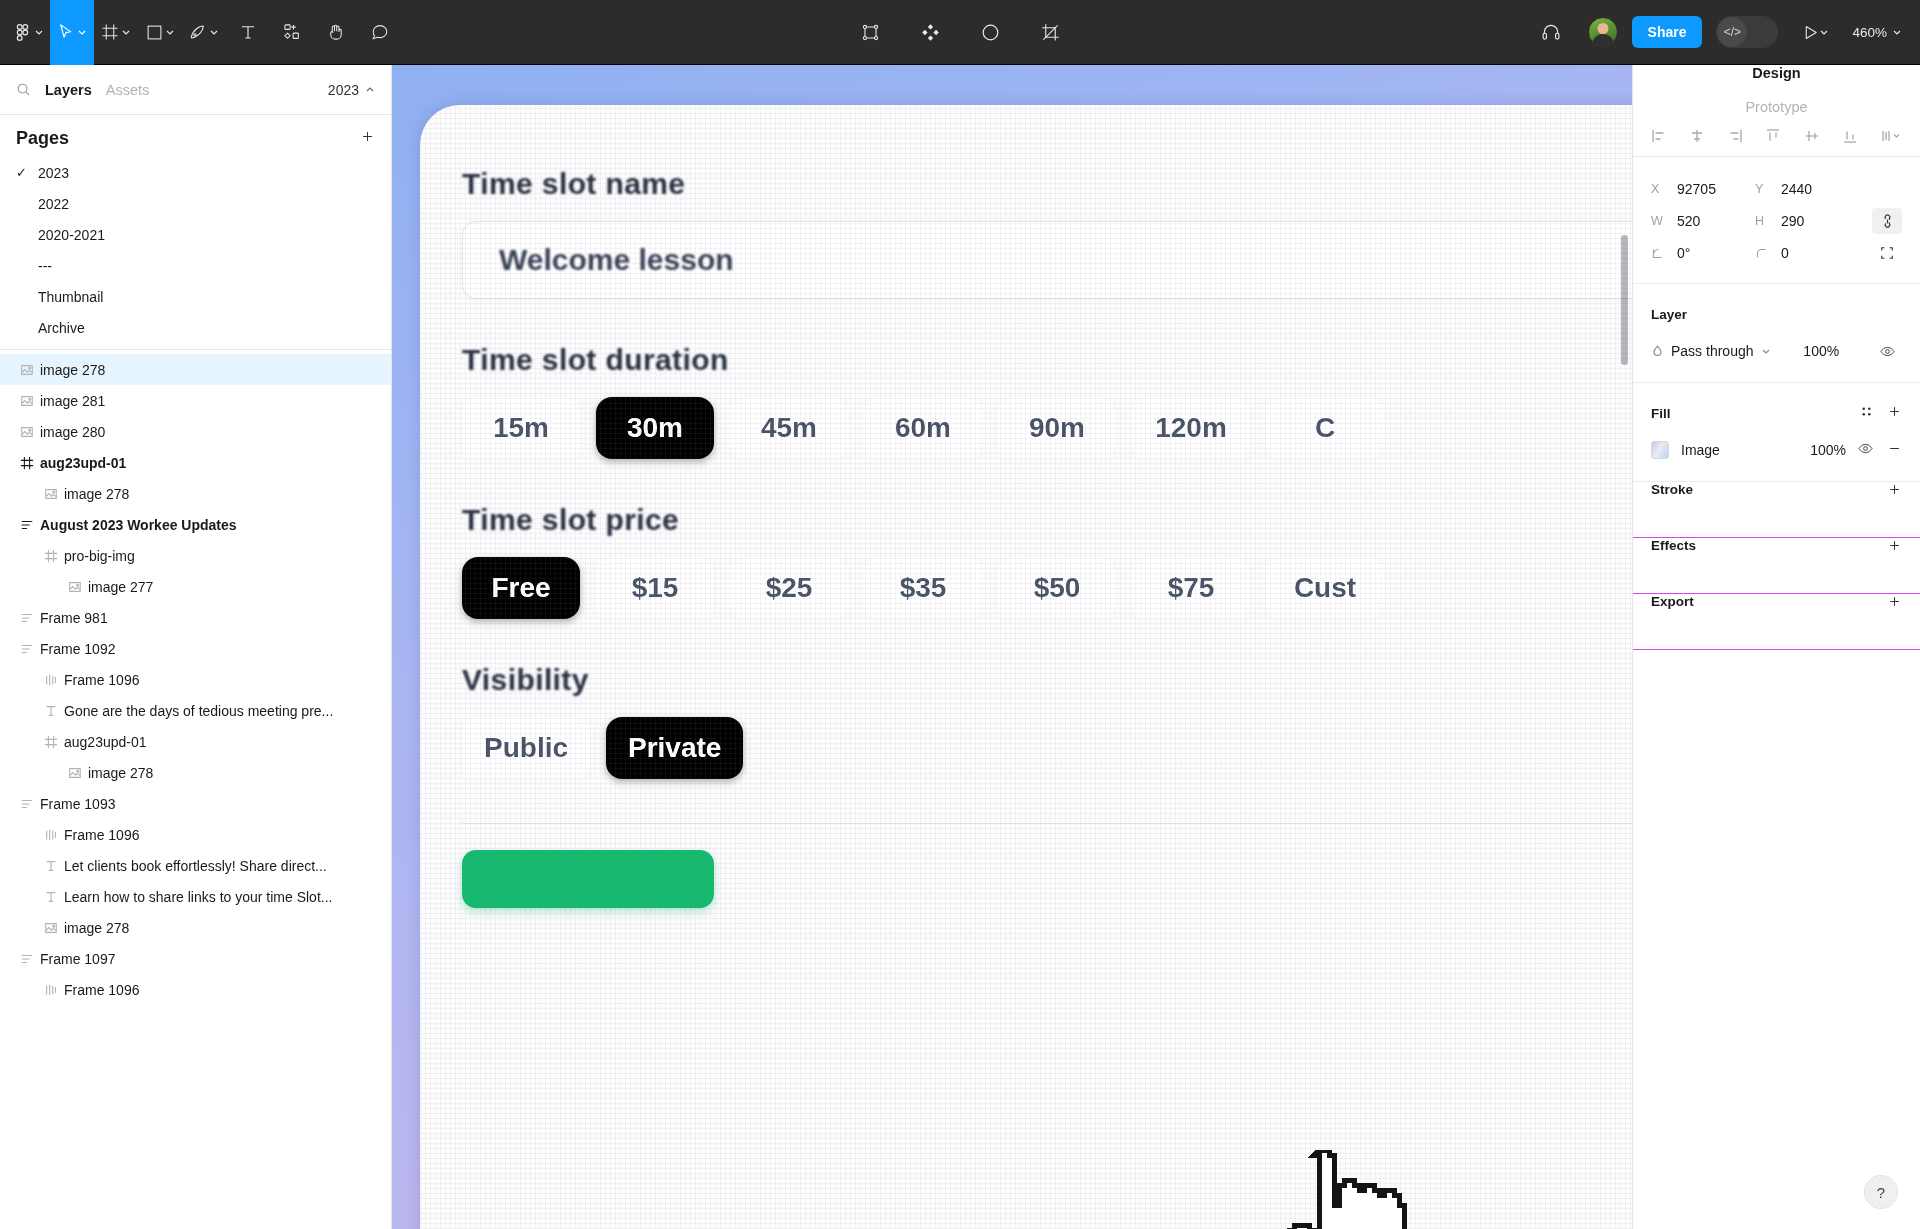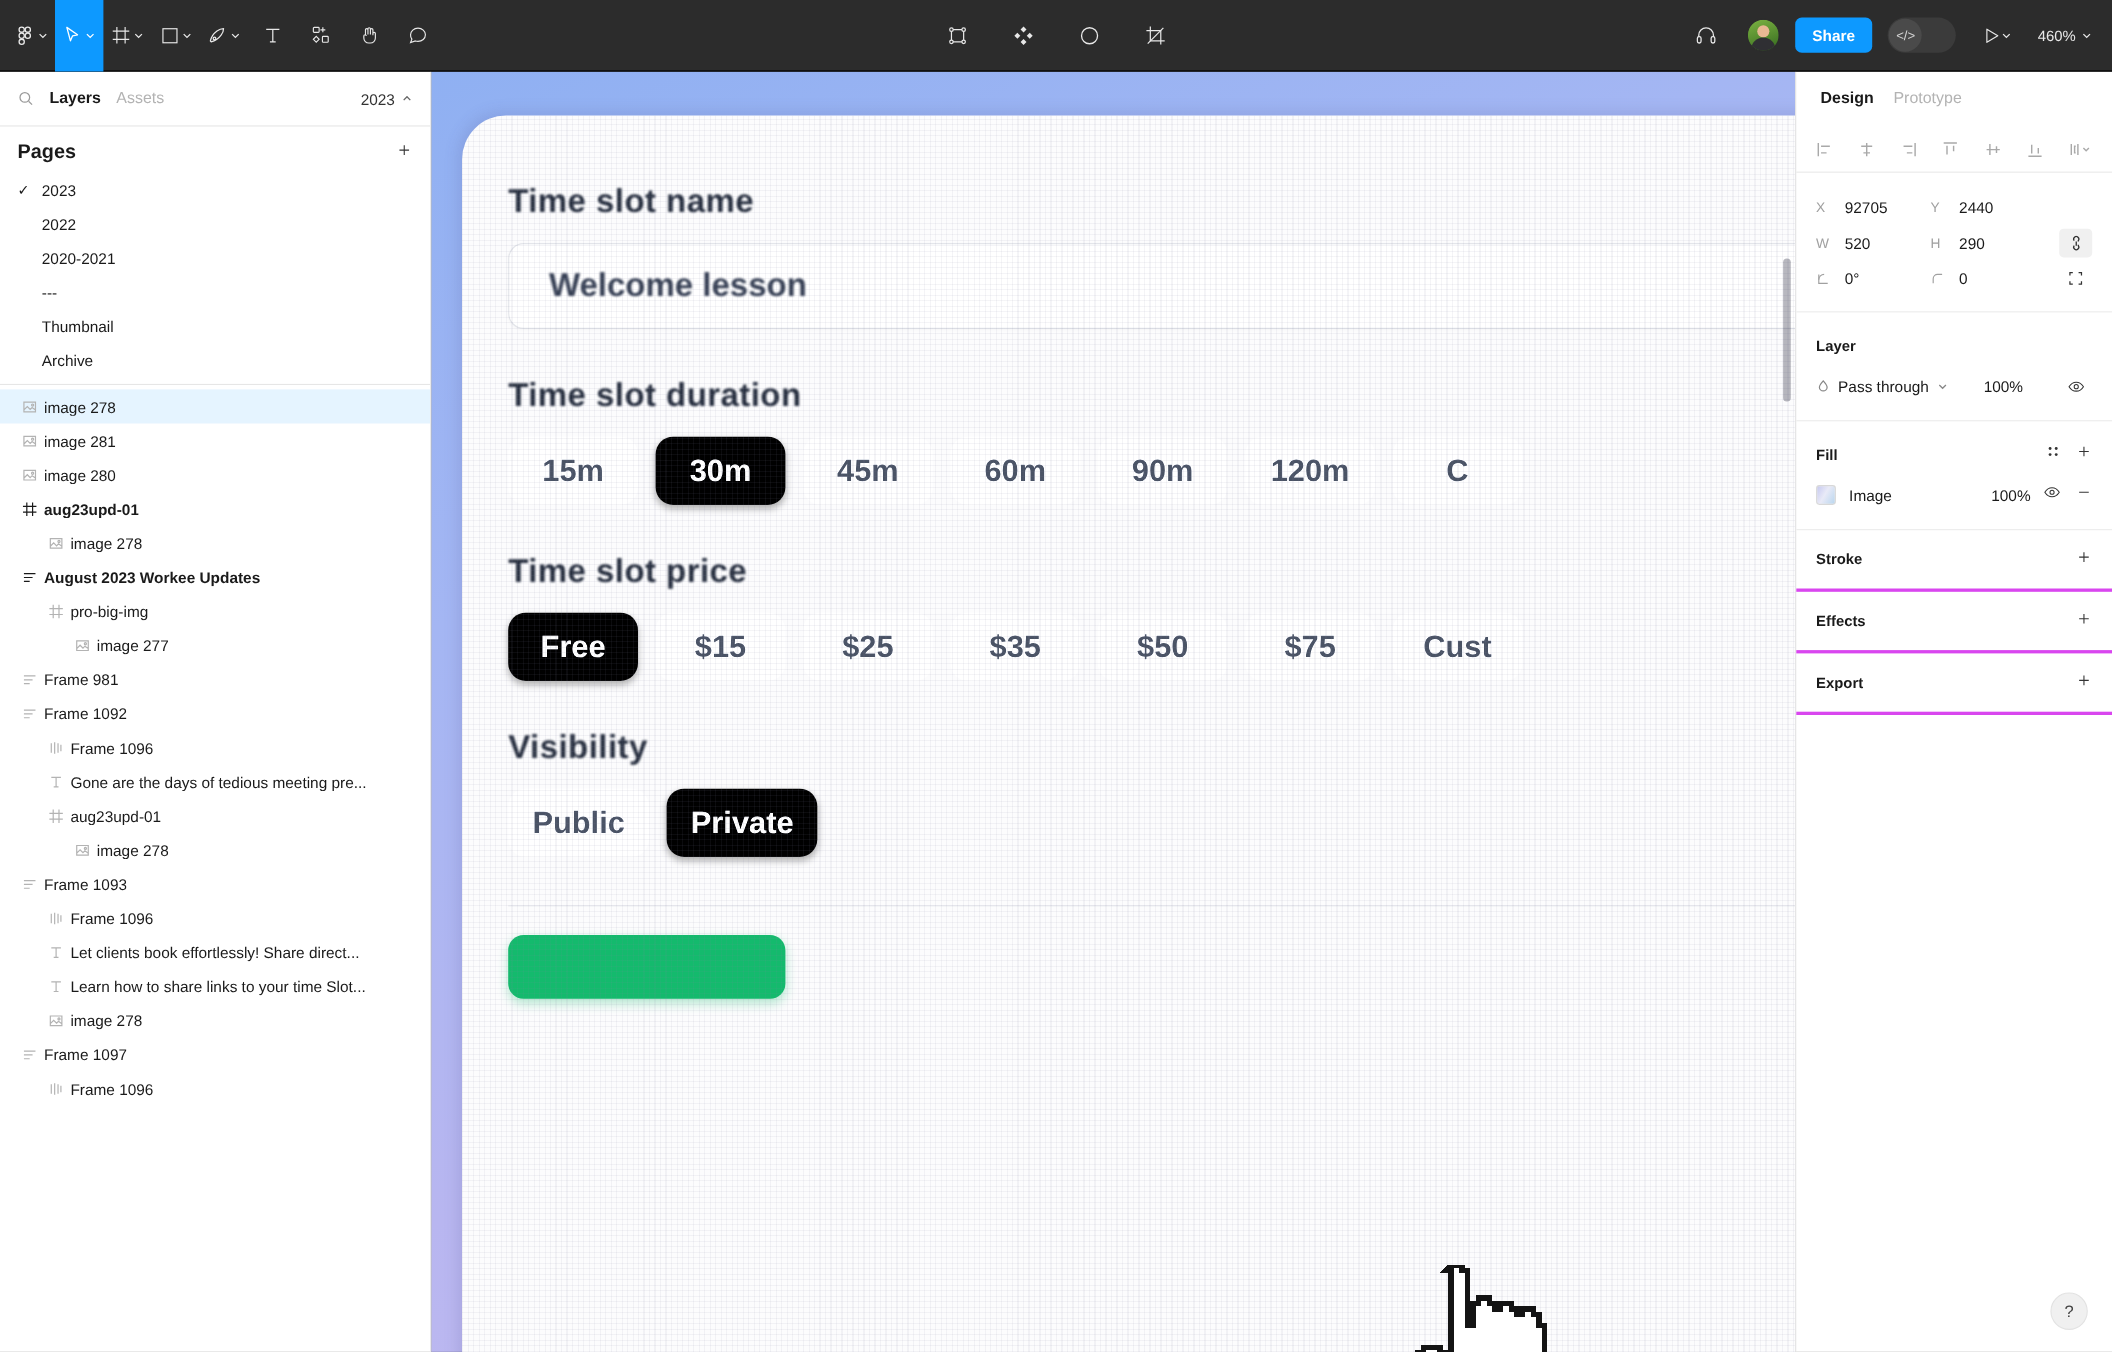--- a/index.html
+++ b/index.html
@@ -131,21 +131,21 @@
   .canvas-scroll {
     position: absolute; right: 4px; top: 170px; width: 7px; height: 130px;
     background: rgba(40,40,60,.33); border-radius: 4px;
   }
 
   
   .right-panel {
     width: 288px; min-width: 288px; background: #fff; border-left: 1px solid #e6e6e6;
     display: flex; flex-direction: column; position: relative; z-index: 20;
   }
-  .rp-tabs { height: 50px; min-height: 50px; display: flex; align-items: center; gap: 18px; padding: 0 22px; }
+  .rp-tabs { height: 50px; min-height: 50px; display: flex; align-items: center; gap: 18px; padding: 0 22px; flex-direction: column; }
   .rp-tab { font-size: 14.5px; color: #b3b3b3; cursor: pointer; }
   .rp-tab.active { color: #1a1a1a; font-weight: 700; }
   .align-row {
     height: 42px; display: flex; align-items: center; justify-content: space-between;
     padding: 0 18px; border-bottom: 1px solid #e9e9e9; color: #a9a9a9;
   }
   .align-btn { cursor: pointer; display: flex; align-items: center; }
   .sec { padding: 16px 18px 14px; border-bottom: 1px solid #ececec; }
   .prop-row { display: flex; align-items: center; height: 32px; gap: 0; }
   .prop-cell { width: 104px; display: flex; align-items: center; gap: 10px; }
@@ -158,21 +158,21 @@
   .sec-head .acts { margin-left: auto; display: flex; align-items: center; gap: 14px; color: #333; }
   .blend-row { display: flex; align-items: center; height: 34px; gap: 10px; margin-top: 6px; }
   .blend-name { font-size: 14px; color: #1a1a1a; display: flex; align-items: center; gap: 7px; cursor: pointer; }
   .blend-op { margin-left: auto; font-size: 14px; color: #1a1a1a; }
   .fill-row { display: flex; align-items: center; height: 34px; gap: 12px; margin-top: 6px; }
   .fill-swatch { width: 18px; height: 18px; border-radius: 3px; border: 1px solid #d8d8d8;
     background: linear-gradient(120deg,#c6c9f0,#e9eaf7 45%,#b9d6ee); }
   .fill-name { font-size: 14px; color: #1a1a1a; }
   .fill-op { margin-left: auto; font-size: 14px; color: #1a1a1a; }
   .fill-acts { display: flex; align-items: center; gap: 14px; color: #333; }
-  .empty-sec { display: flex; align-items: center; height: 56px; padding: 0 18px; border-bottom: 3px solid #d946ef; }
+  .empty-sec { display: flex; height: 56px; padding: 0 18px; border-bottom: 1px solid #d946ef; }
   .empty-sec .plus { margin-left: auto; color: #333; cursor: pointer; }
 
   .help-btn {
     position: absolute; right: 22px; bottom: 20px; width: 34px; height: 34px; border-radius: 50%;
     background: #f0f0f0; color: #444; display: flex; align-items: center; justify-content: center;
     font-size: 15px; cursor: pointer; z-index: 60; border: 1px solid #e2e2e2;
   }
   .icon { display: inline-flex; align-items: center; justify-content: center; }
 </style>
 </head>

